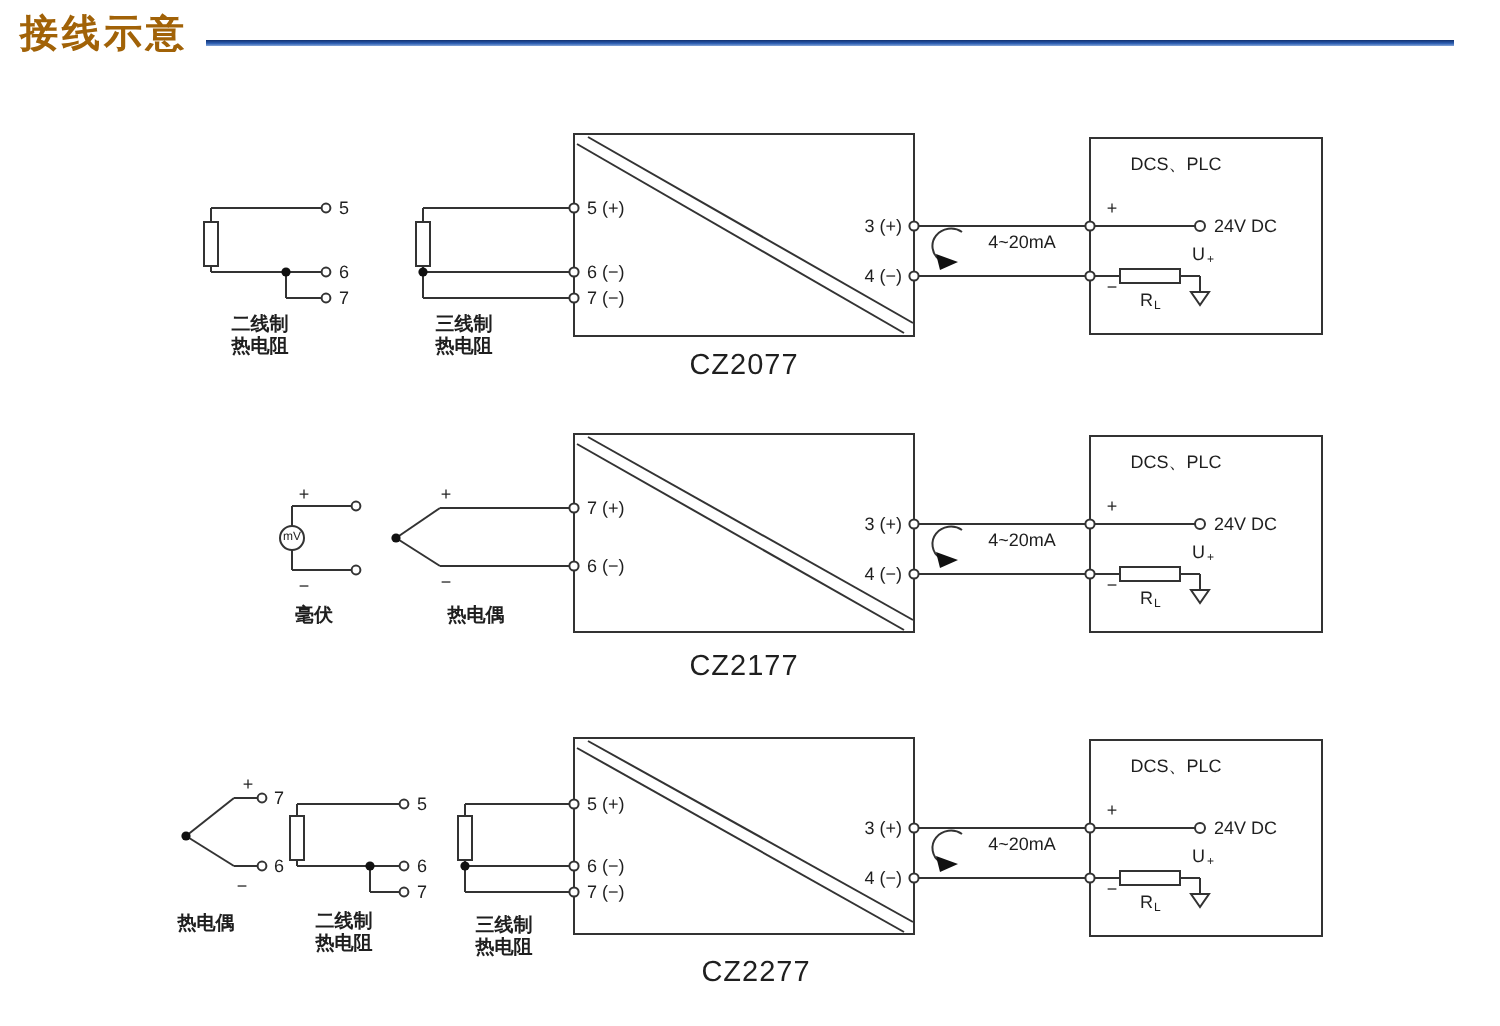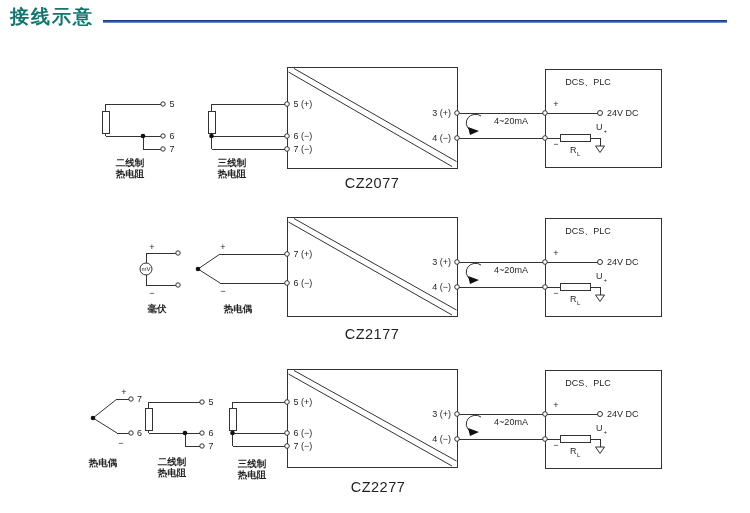--- a/index.html
+++ b/index.html
@@ -1,19 +1,19 @@
 <!DOCTYPE html>
 <html><head>
 <meta charset="utf-8">
 <style>
   html,body{margin:0;padding:0;background:#ffffff;}
   .page{position:relative;width:750px;height:513px;background:#ffffff;overflow:hidden;
         font-family:"Liberation Sans",sans-serif;}
   .page-title{position:absolute;left:10px;top:4px;font-size:19px;font-weight:bold;
-        color:#0f766e;letter-spacing:2px;}
+        color:#a16207;letter-spacing:2px;}
   .title-rule{position:absolute;left:103px;top:20px;width:624px;height:3px;
         background:linear-gradient(180deg,#11306e 0%,#2a5cb0 55%,#86a6d8 100%);}
   svg{position:absolute;left:0;top:0;}
   svg text{font-family:"Liberation Sans",sans-serif;fill:#1f1f1f;font-size:9px;
         dominant-baseline:central;}
   .cn{font-size:9.5px;font-weight:bold;}
   .model{font-size:14.5px;letter-spacing:0.5px;}
   .sub{font-size:6px;}
   .mvt{font-size:6px;}
   .mid{text-anchor:middle;}

